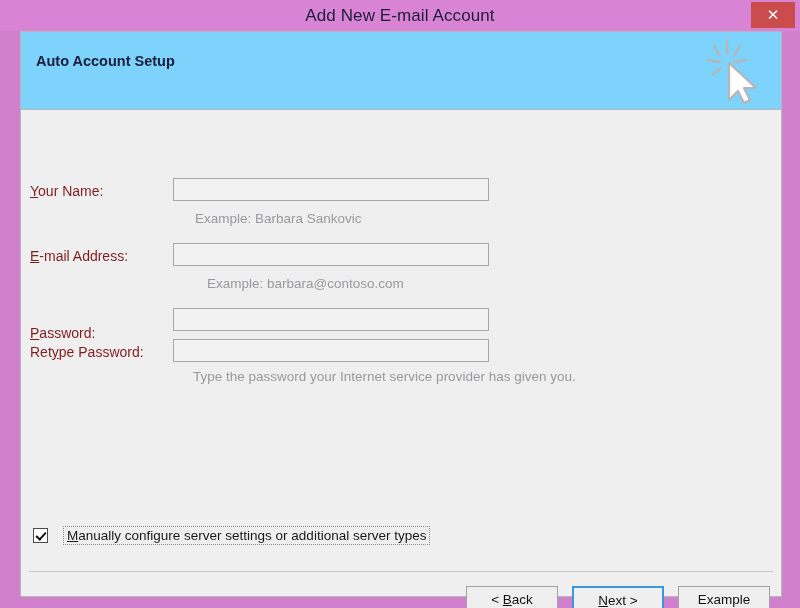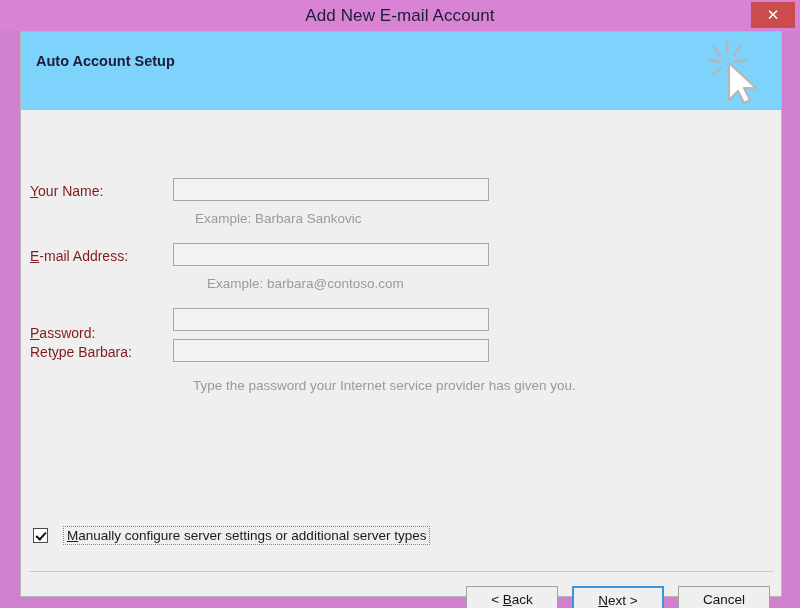--- a/index.html
+++ b/index.html
@@ -150,21 +150,21 @@
 
   #lbl-email     { left: 9px;  top: 137px; }
   #inp-email     { top: 132px; }
   #hint-email    { left: 174px; top: 165px; margin-left: 12px; }
 
   #lbl-password  { left: 9px;  top: 202px; margin-top: 12px; }
   #inp-password  { top: 197px; }
 
   #lbl-retype    { left: 9px;  top: 233px; }
   #inp-retype    { top: 228px; }
-  #hint-password { left: 172px; top: 267px; }
+  #hint-password { left: 172px; top: 258px; }
 
   
   #manual-row {
     position: absolute;
     left: 12px;
     top: 415px;
     display: flex;
     align-items: center;
     gap: 15px;
   }
@@ -269,31 +269,31 @@
       <input class="text-input" id="inp-name" type="text" value="" style="">
       <div class="hint-text" id="hint-name">Example: Barbara Sankovic</div>
 
       <div class="field-label" id="lbl-email"><span></span><span class="acc">E</span><span>-mail Address:</span></div>
       <input class="text-input" id="inp-email" type="text" value="" style="">
       <div class="hint-text" id="hint-email">Example: barbara@contoso.com</div>
 
       <div class="field-label" id="lbl-password"><span></span><span class="acc">P</span><span>assword:</span></div>
       <input class="text-input" id="inp-password" type="password" value="" style="">
 
-      <div class="field-label" id="lbl-retype"><span>Ret</span><span class="acc">y</span><span>pe Barbara:</span></div>
+      <div class="field-label" id="lbl-retype"><span>Ret</span><span class="acc">y</span><span>pe Password:</span></div>
       <input class="text-input" id="inp-retype" type="password" value="" style="">
       <div class="hint-text" id="hint-password">Type the password your Internet service provider has given you.</div>
 
       <div id="manual-row">
         <div id="manual-checkbox"></div>
         <div id="manual-label"><span></span><span class="acc">M</span><span>anually configure server settings or additional server types</span></div>
       </div>
 
       <div id="footer-sep"></div>
       <div id="button-row">
         <div class="dlg-button"><span>&lt; </span><span class="acc">B</span><span>ack</span></div>
         <div class="dlg-button default"><span></span><span class="acc">N</span><span>ext &gt;</span></div>
-        <div class="dlg-button"><span>Cancel</span><span class="acc"></span><span></span></div>
+        <div class="dlg-button"><span>Example</span><span class="acc"></span><span></span></div>
       </div>
 
     </div>
   </div>
 </div>
 
 </body></html>

